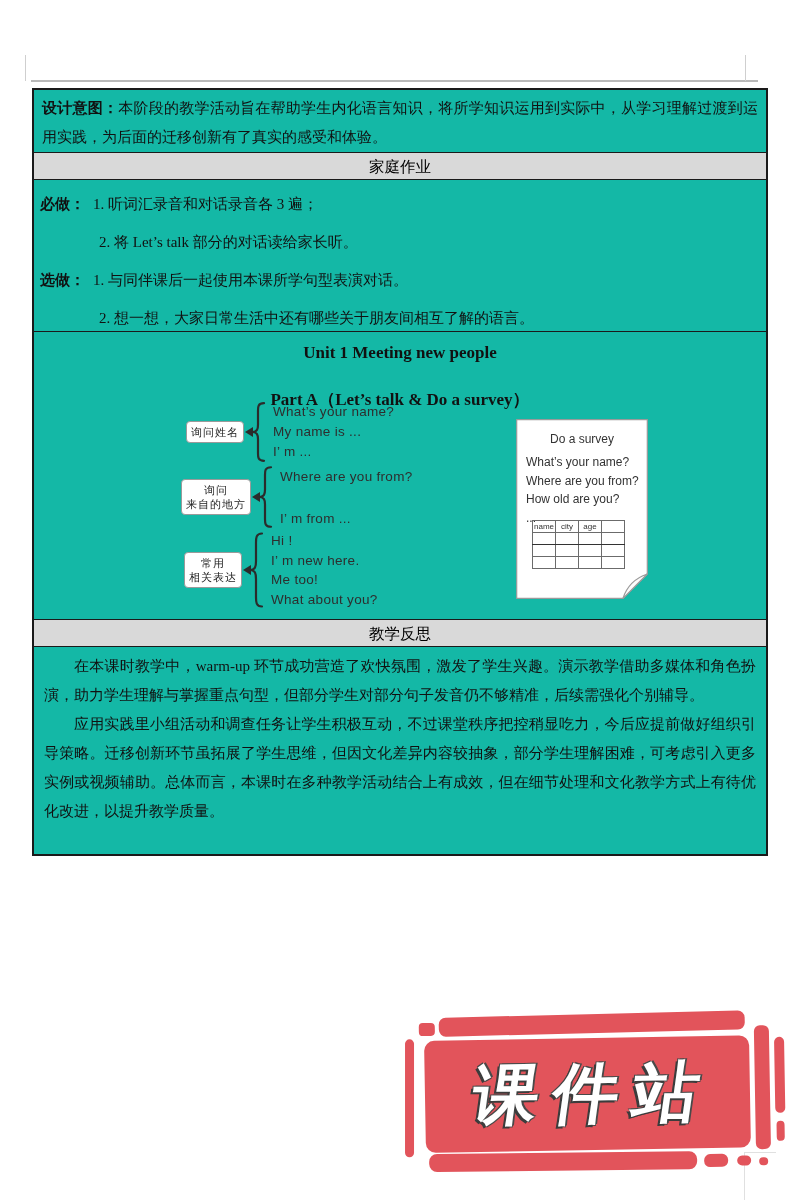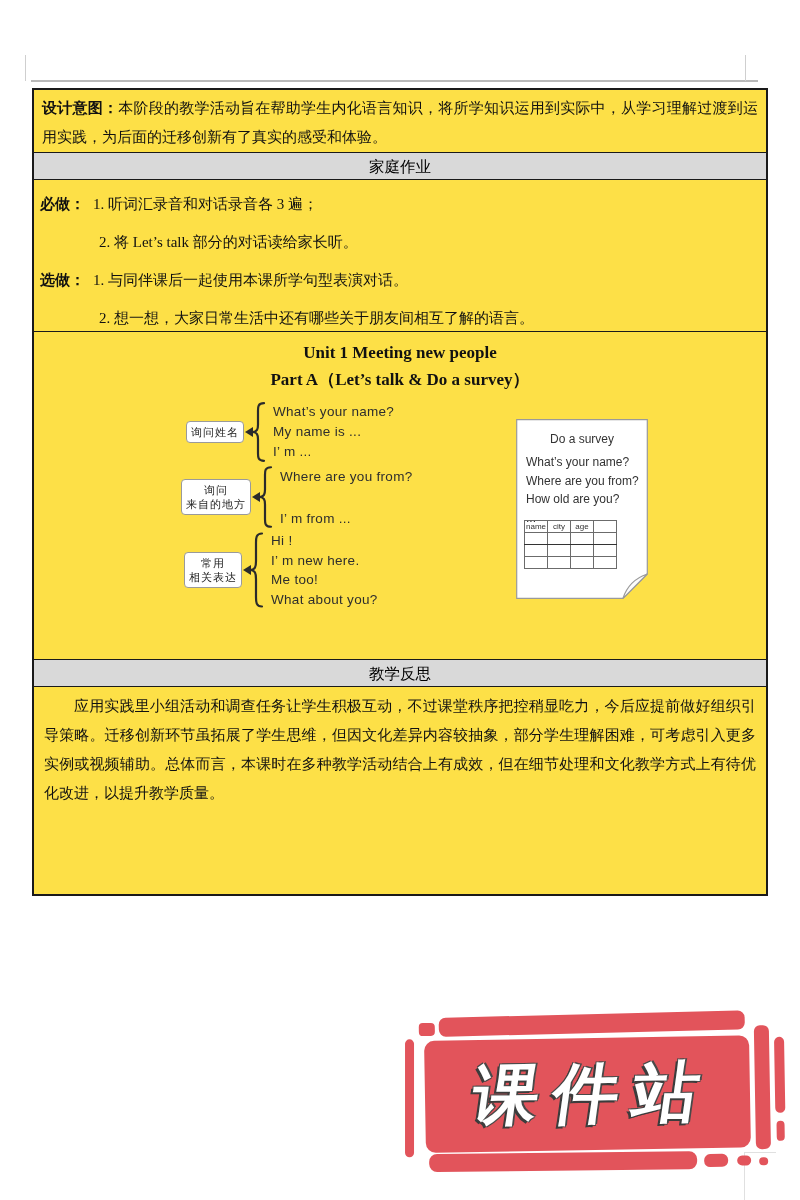--- a/index.html
+++ b/index.html
@@ -14,21 +14,21 @@
   .pb-hline{ position:absolute; left:31px; top:80px; width:727px; height:2px; background:#b9b9b9; }
   .pb-tick{ position:absolute; width:1px; background:#cfcfcf; }
   .pb-tick.tl{ left:25px; top:55px; height:26px; }
   .pb-tick.tr{ left:745px; top:55px; height:26px; }
   .pb-corner-v{ position:absolute; left:744px; top:1152px; width:1px; height:48px; background:#e0e0e0; }
   .pb-corner-h{ position:absolute; left:744px; top:1152px; width:32px; height:1px; background:#e0e0e0; }
 
   
   .doc-table{
     position:absolute; left:32px; top:88px; width:736px;
-    border:2px solid var(--ink); background:#fde047;
+    border:2px solid var(--ink); background:#14b8a6;
   }
   .row{ border-top:1px solid var(--ink); }
   .row:first-child{ border-top:none; }
 
   .sec-header{
     height:27px; background:var(--hdr-gray);
     font-family:"Liberation Sans","DejaVu Sans",sans-serif;
     font-size:15.5px; line-height:27px; text-align:center; color:#000;
   }
 
@@ -36,22 +36,22 @@
   .r-intent{ height:62px; padding:3px 8px 0 8px; font-size:15px; line-height:29px; text-align:justify; }
   .r-intent b{ font-family:"Liberation Sans","DejaVu Sans",sans-serif; font-weight:700; }
 
   
   .r-hw{ height:152px; padding:5px 8px 0 6px; font-size:15px; }
   .hw-line{ height:38px; line-height:38px; display:flex; }
   .hw-label{ font-family:"Liberation Sans","DejaVu Sans",sans-serif; font-weight:700; width:53px; flex:none; }
   .hw-line.indent{ padding-left:59px; display:block; }
 
   
-  .r-board{ height:328px; position:relative; }
-  .board-title{ text-align:center; font-weight:700; font-size:17px; line-height:27px; }
+  .r-board{ height:288px; position:relative; }
+  .board-title{ text-align:center; font-weight:700; font-size:17px; line-height:27px;margin-top:20px; }
   .board-title.first{ margin-top:7px; }
 
   .bgroup{ position:absolute; display:flex; align-items:center; }
   .bgroup.g1{ left:152px; top:69px;  height:62px; }
   .bgroup.g2{ left:147px; top:133px; height:64px; }
   .bgroup.g3{ left:150px; top:199px; height:78px; }
   .blabel{
     border:1px solid #9a9a9a; border-radius:4px; background:#fff;
     font-family:"Liberation Sans","DejaVu Sans",sans-serif;
     font-size:11px; line-height:14px; color:#222; text-align:center;
@@ -68,21 +68,21 @@
   .g3 .blines div{ line-height:19.5px; min-height:19.5px; }
 
   
   .paper{ position:absolute; left:434px; top:87px; width:132px; height:180px;margin-left:48px; }
   .paper svg.outline{ position:absolute; left:0; top:0; width:132px; height:180px; }
   .paper-inner{ position:absolute; left:0; top:0; width:132px; height:180px;
     font-family:"Liberation Sans","DejaVu Sans",sans-serif; color:#333; }
   .paper-title{ text-align:center; font-size:12px; margin-top:13px; }
   .paper-qs{ margin:7px 0 0 10px; font-size:12px; }
   .paper-qs div{ line-height:18.5px; min-height:12px; }
-  .svy-table{ position:absolute; left:8px; top:101px; border-collapse:collapse; }
+  .svy-table{ position:absolute; left:16px; top:101px; border-collapse:collapse; }
   .svy-table td,.svy-table th{ border:1px solid #6b6b6b; width:23px; height:12px;
     font-size:8px; font-weight:400; color:#333; text-align:center; padding:0; }
   .svy-table tr.dark td{ border-bottom:1.6px solid #333; }
 
   
   .r-reflect{ height:208px; padding:5px 10px 0 10px; font-size:15px; line-height:29px; text-align:justify; }
   .r-reflect p{ text-indent:2em; }
 
   
   .stamp{ position:absolute; left:400px; top:1006px; width:398px; height:178px;
@@ -227,20 +227,21 @@
                 <td></td>
               </tr>
         </tbody>
           </table>
       </div>
     </div>
   </div>
 
   <div class="row sec-header">教学反思</div>
   <div class="row r-reflect">
+    <p>在本课时教学中，warm-up 环节成功营造了欢快氛围，激发了学生兴趣。演示教学借助多媒体和角色扮演，助力学生理解与掌握重点句型，但部分学生对部分句子发音仍不够精准，后续需强化个别辅导。</p>
     <p>应用实践里小组活动和调查任务让学生积极互动，不过课堂秩序把控稍显吃力，今后应提前做好组织引导策略。迁移创新环节虽拓展了学生思维，但因文化差异内容较抽象，部分学生理解困难，可考虑引入更多实例或视频辅助。总体而言，本课时在多种教学活动结合上有成效，但在细节处理和文化教学方式上有待优化改进，以提升教学质量。</p>
   </div>
 </div>
 
 <div class="stamp">
   <div class="part st-top"></div>
   <div class="part st-topL"></div>
   <div class="part st-left"></div>
   <div class="part st-right"></div>
   <div class="part st-rout"></div>

